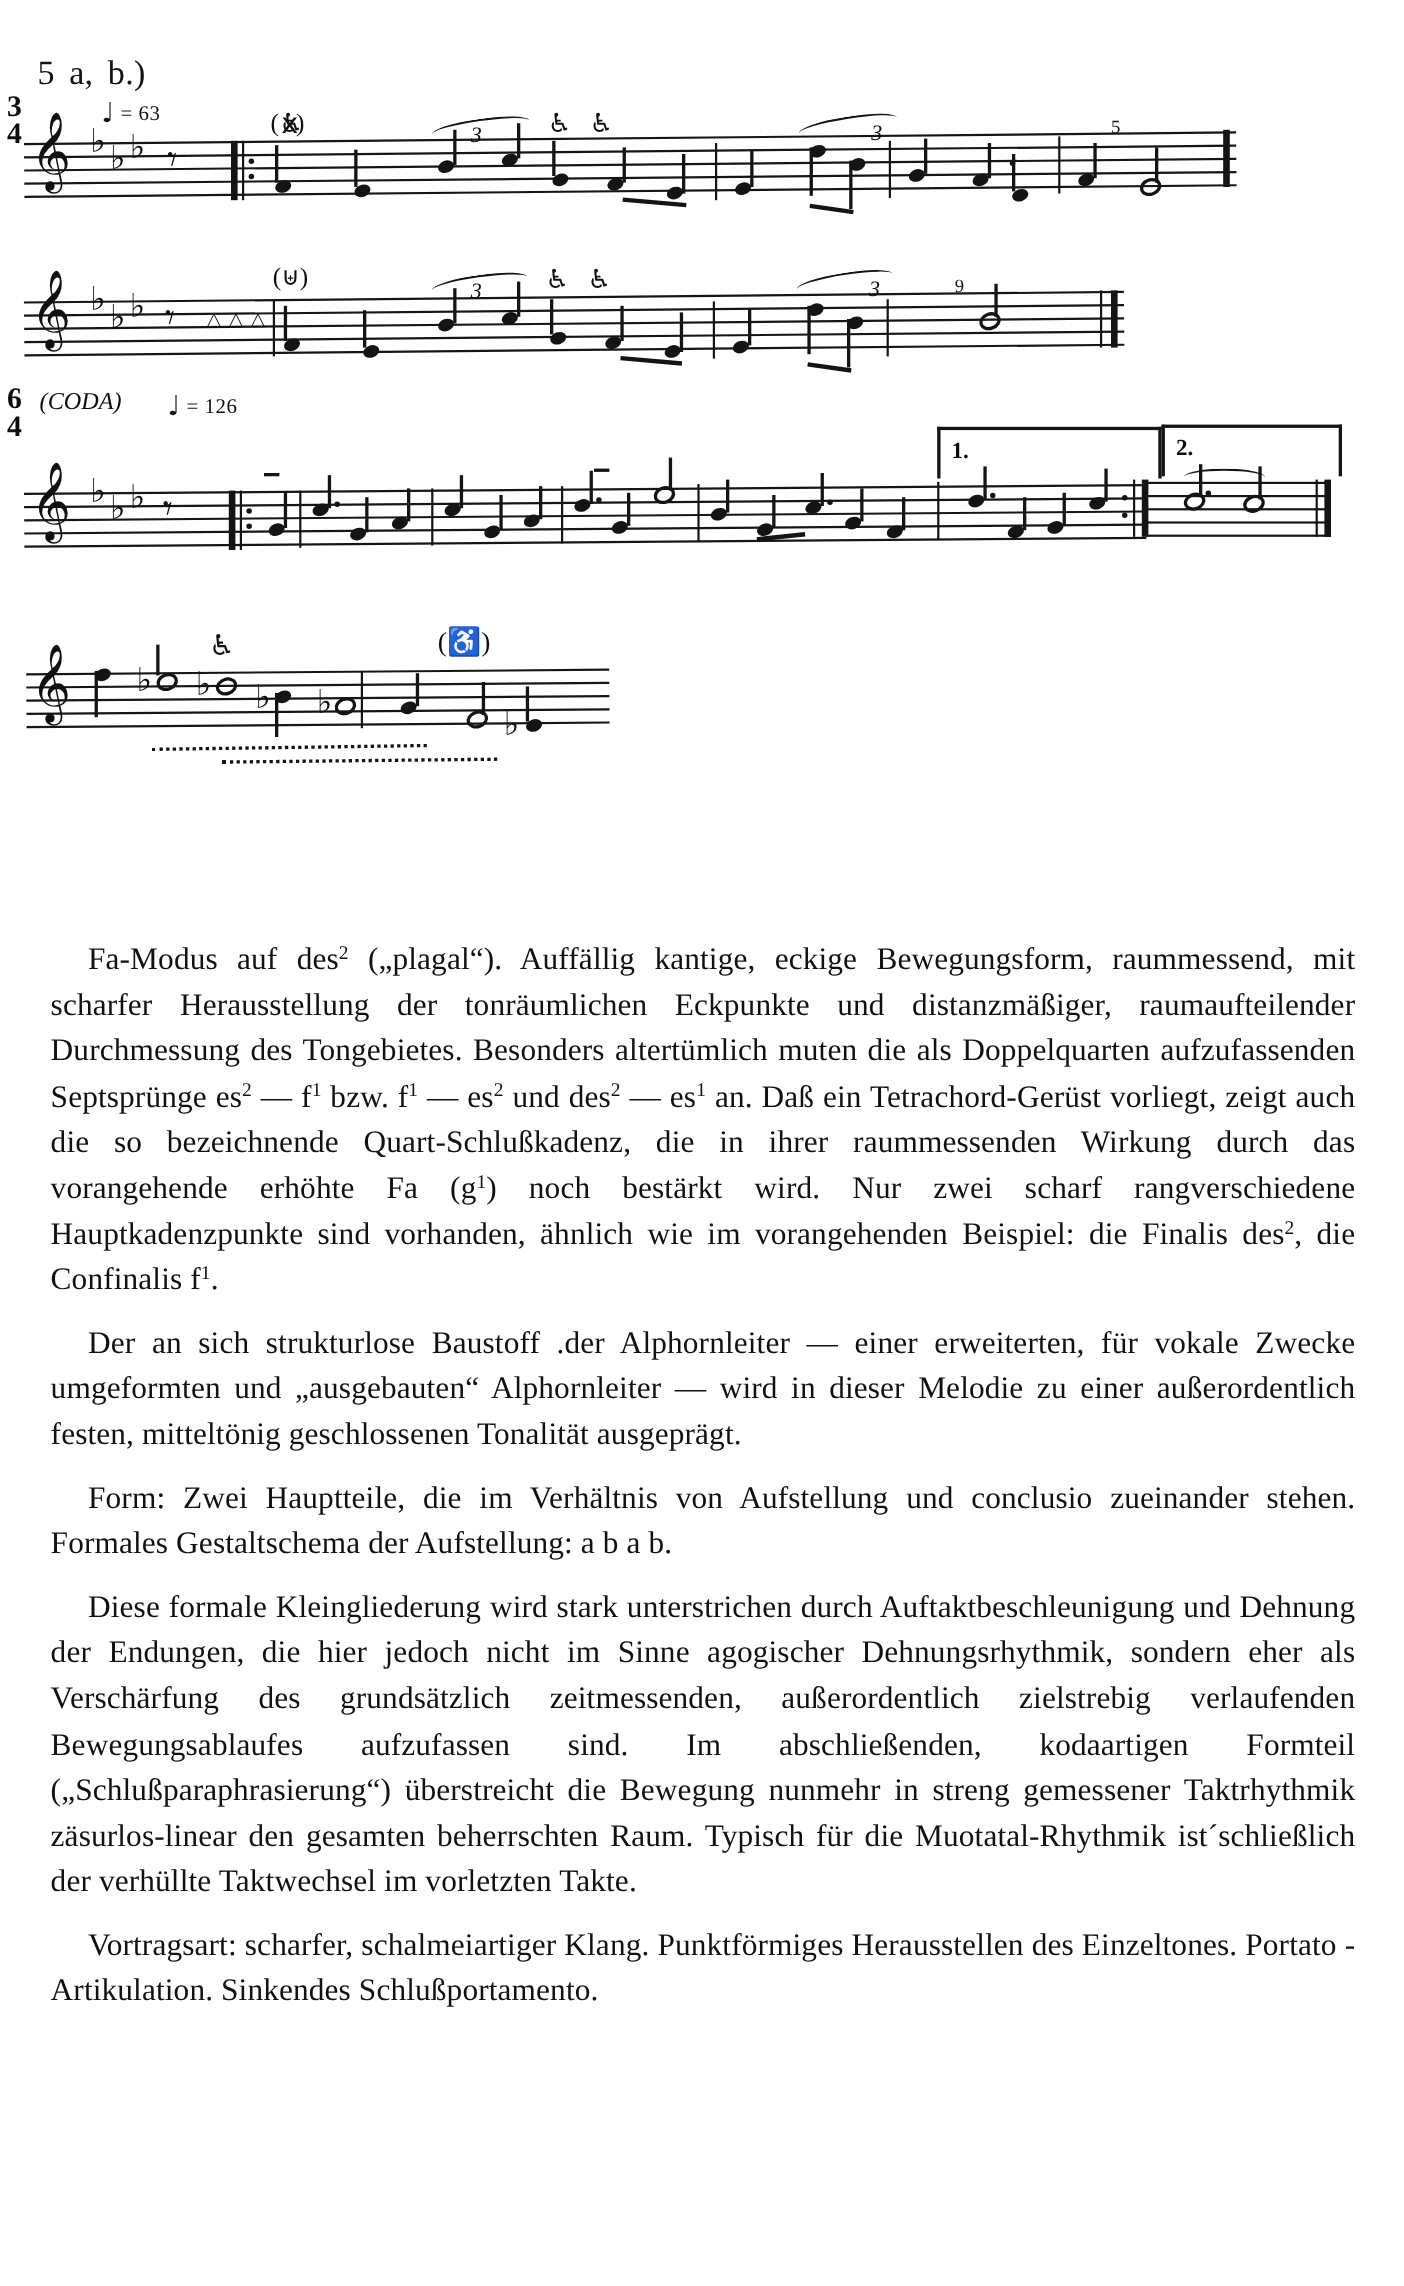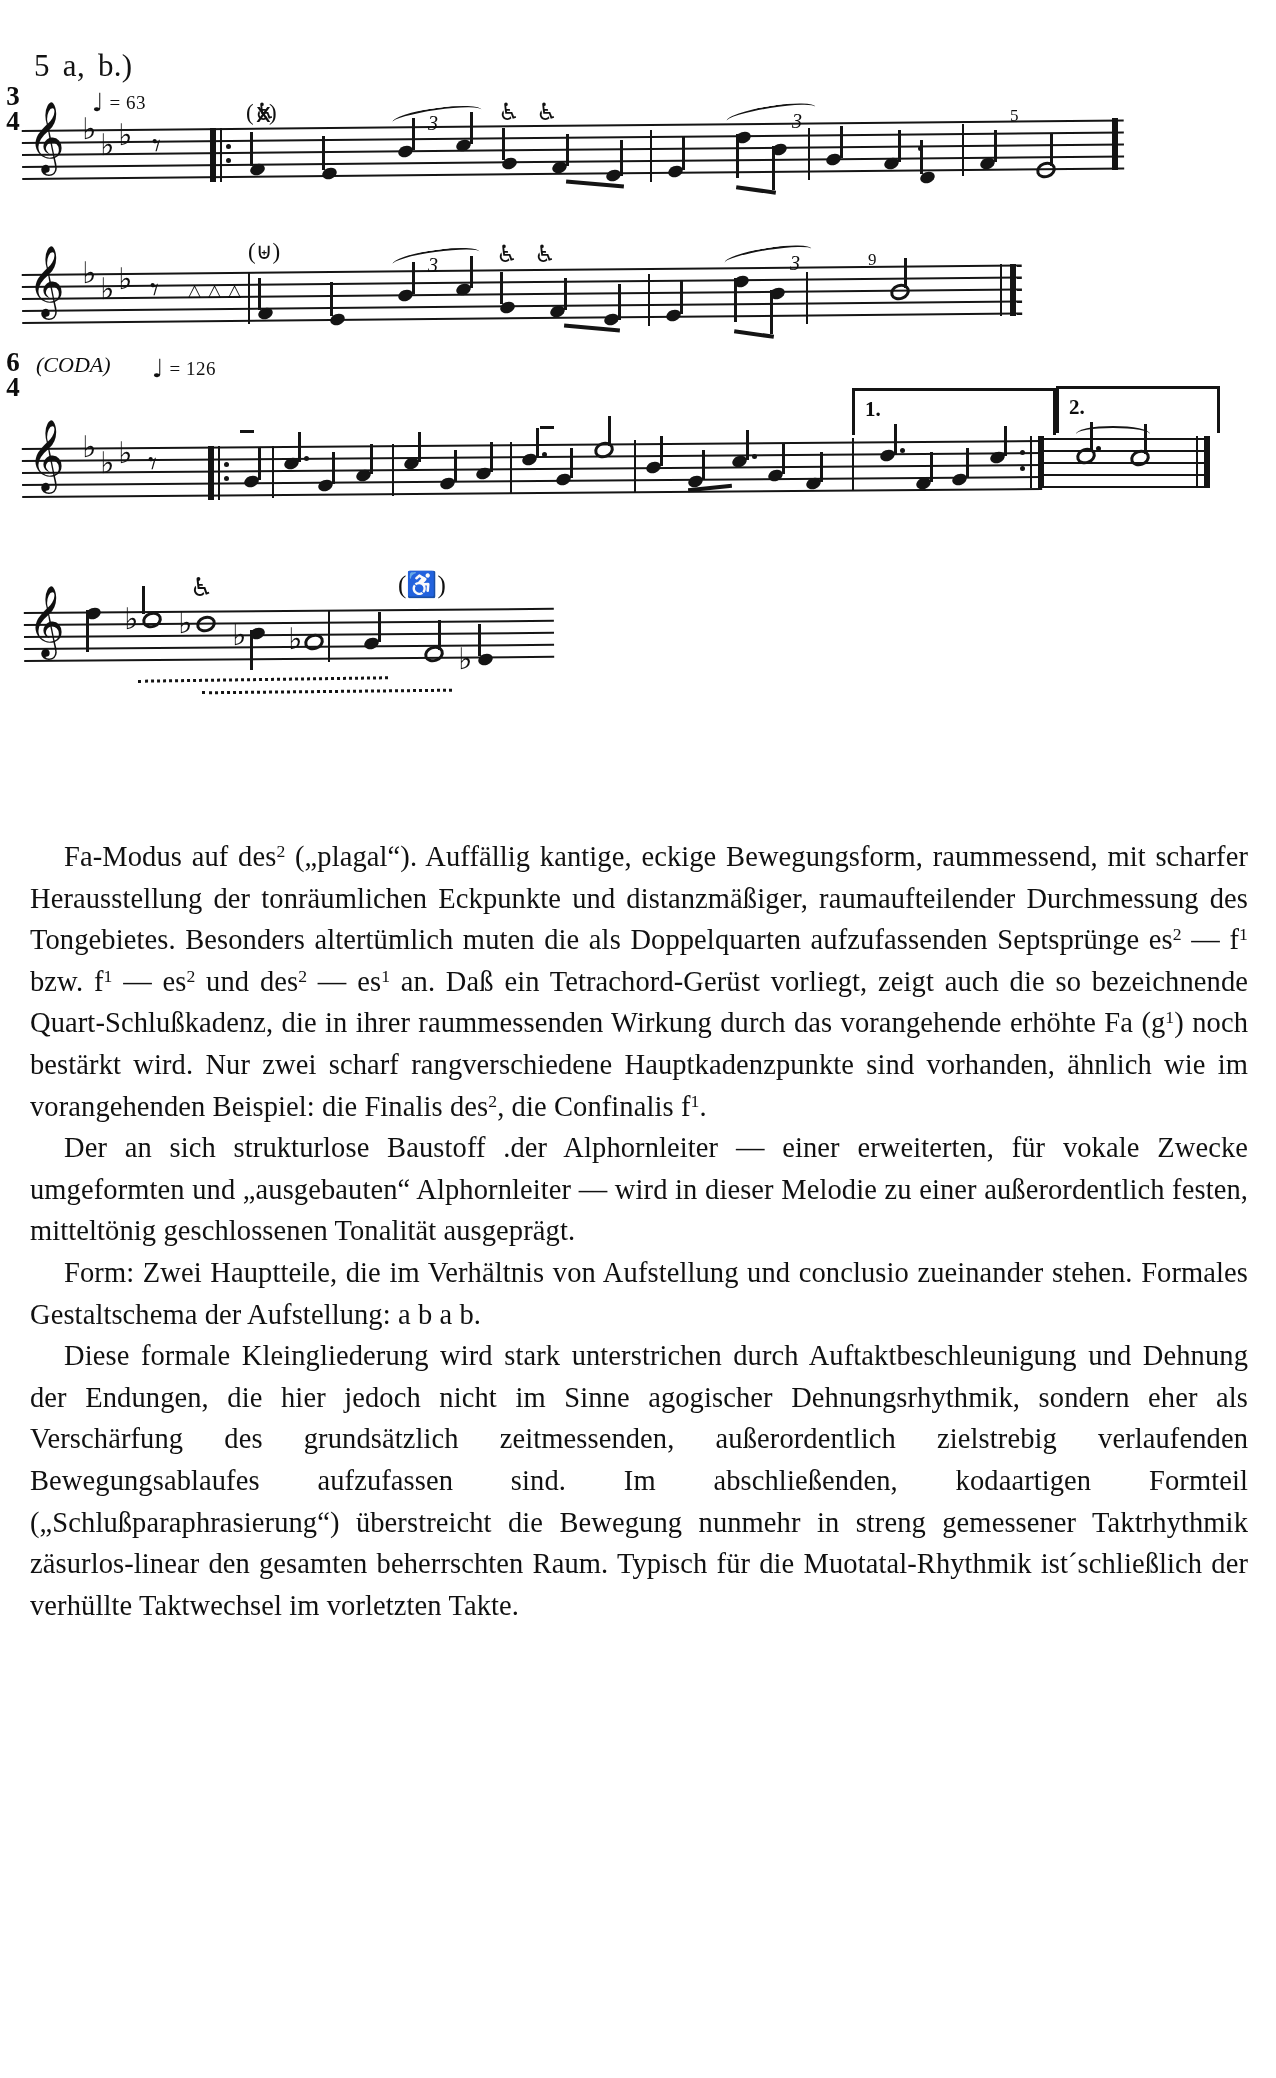--- a/index.html
+++ b/index.html
@@ -205,21 +205,21 @@
     top: 836px;
     width: 1218px;
     font-size: 28.5px;
     line-height: 41.6px;
     text-align: justify;
     text-justify: inter-word;
     color: #111;
     letter-spacing: 0.1px;
   }
   .body-text p {
-    margin: 0;
+    margin: 16px;
     text-indent: 34px;
   }
   .body-text sup {
     font-size: 0.62em;
     vertical-align: 0.52em;
     line-height: 0;
   }
 </style>
 </head>
 <body>
@@ -592,15 +592,16 @@
       <div class="portline" style="left:202px; top:172px; width:250px; transform:rotate(-0.6deg);"></div>
     </div>
 
   </div>
 
   <div class="body-text">
     <p>Fa-Modus auf des<sup>2</sup> („plagal“). Auffällig kantige, eckige Bewegungsform, raummessend, mit scharfer Herausstellung der tonräumlichen Eckpunkte und distanzmäßiger, raumaufteilender Durchmessung des Tongebietes. Besonders altertümlich muten die als Doppelquarten aufzufassenden Septsprünge es<sup>2</sup> — f<sup>1</sup> bzw. f<sup>1</sup> — es<sup>2</sup> und des<sup>2</sup> — es<sup>1</sup> an. Daß ein Tetrachord-Gerüst vorliegt, zeigt auch die so bezeichnende Quart-Schlußkadenz, die in ihrer raummessenden Wirkung durch das vorangehende erhöhte Fa (g<sup>1</sup>) noch bestärkt wird. Nur zwei scharf rangverschiedene Hauptkadenzpunkte sind vorhanden, ähnlich wie im vorangehenden Beispiel: die Finalis des<sup>2</sup>, die Confinalis f<sup>1</sup>.</p>
     <p>Der an sich strukturlose Baustoff .der Alphornleiter — einer erweiterten, für vokale Zwecke umgeformten und „ausgebauten“ Alphornleiter — wird in dieser Melodie zu einer außerordentlich festen, mitteltönig geschlossenen Tonalität ausgeprägt.</p>
     <p>Form: Zwei Hauptteile, die im Verhältnis von Aufstellung und conclusio zueinander stehen. Formales Gestaltschema der Aufstellung: a b a b.</p>
     <p>Diese formale Kleingliederung wird stark unterstrichen durch Auftaktbeschleunigung und Dehnung der Endungen, die hier jedoch nicht im Sinne agogischer Dehnungsrhythmik, sondern eher als Verschärfung des grundsätzlich zeitmessenden, außerordentlich zielstrebig verlaufenden Bewegungsablaufes aufzufassen sind. Im abschließenden, kodaartigen Formteil („Schlußparaphrasierung“) überstreicht die Bewegung nunmehr in streng gemessener Taktrhythmik zäsurlos-linear den gesamten beherrschten Raum. Typisch für die Muotatal-Rhythmik ist´schließlich der verhüllte Taktwechsel im vorletzten Takte.</p>
+    <p>Vortragsart: scharfer, schalmeiartiger Klang. Punktförmiges Herausstellen des Einzeltones. Portato - Artikulation. Sinkendes Schlußportamento.</p>
   </div>
 
 </div>
 
 </body></html>

